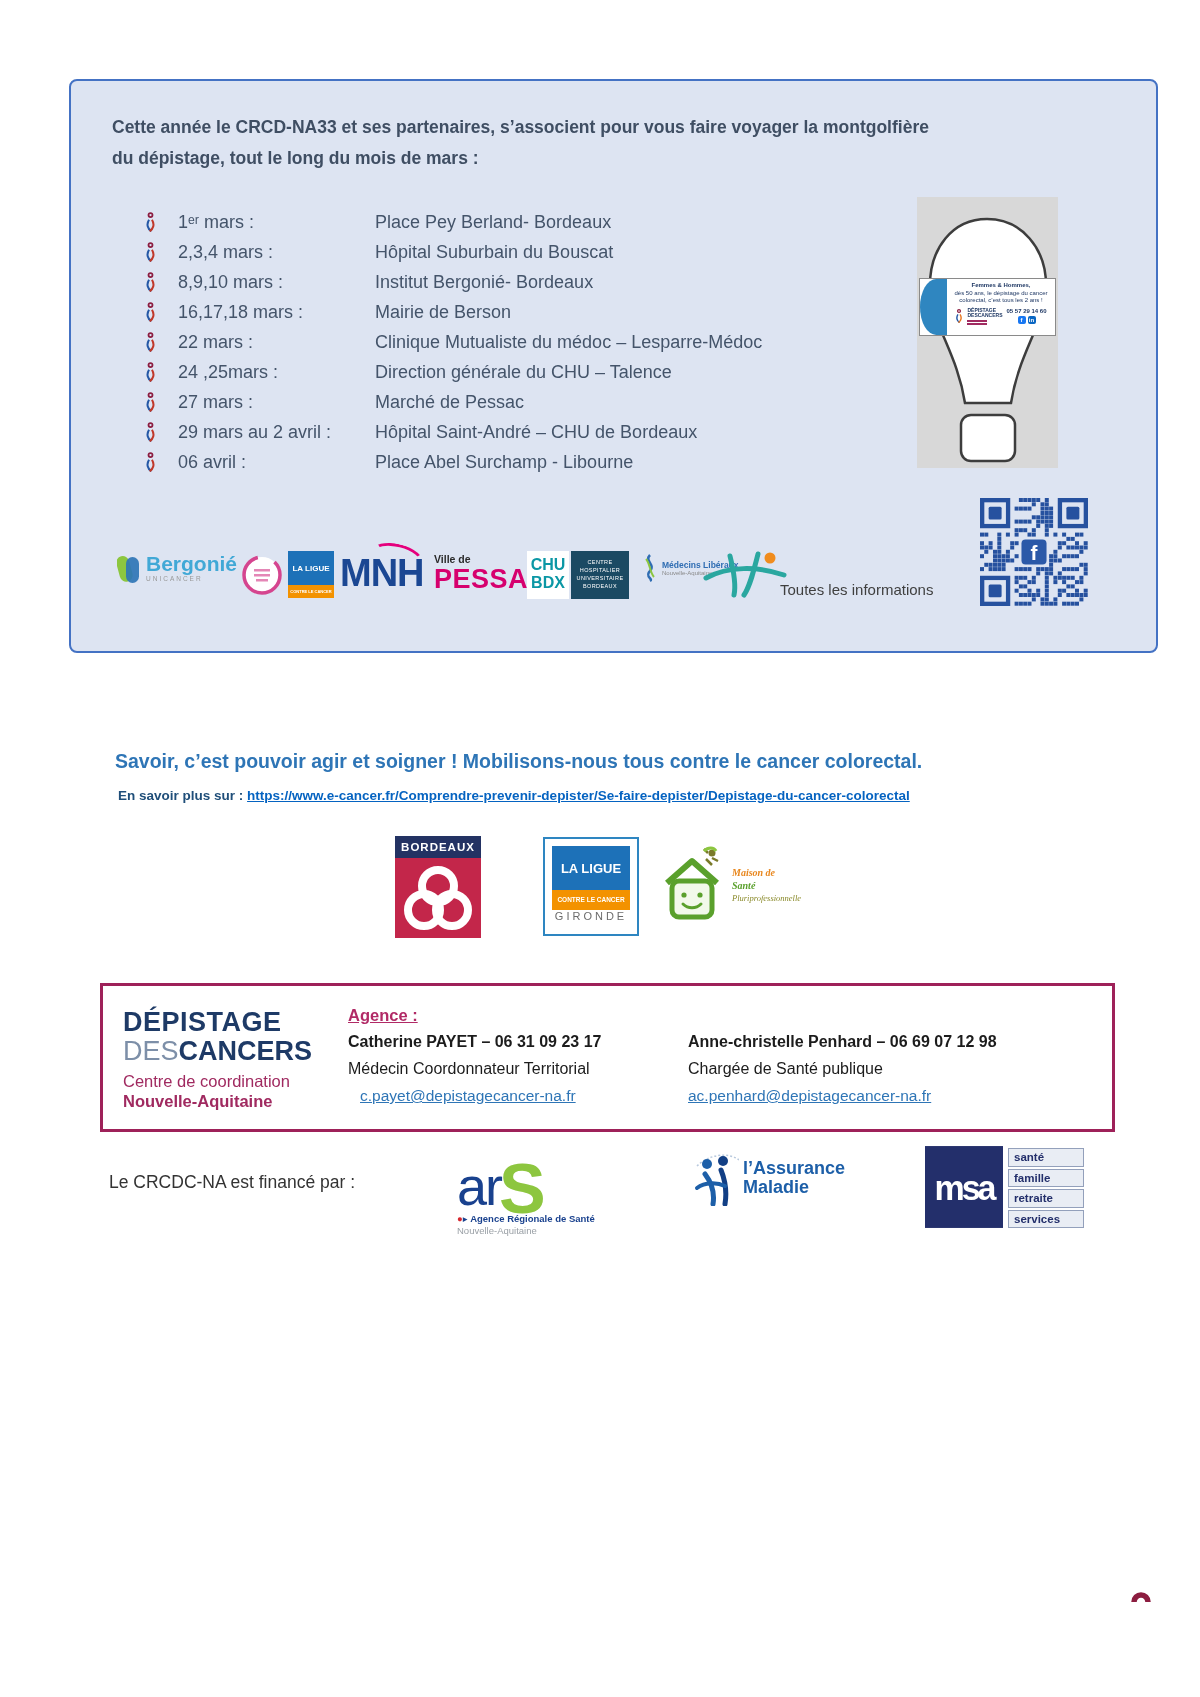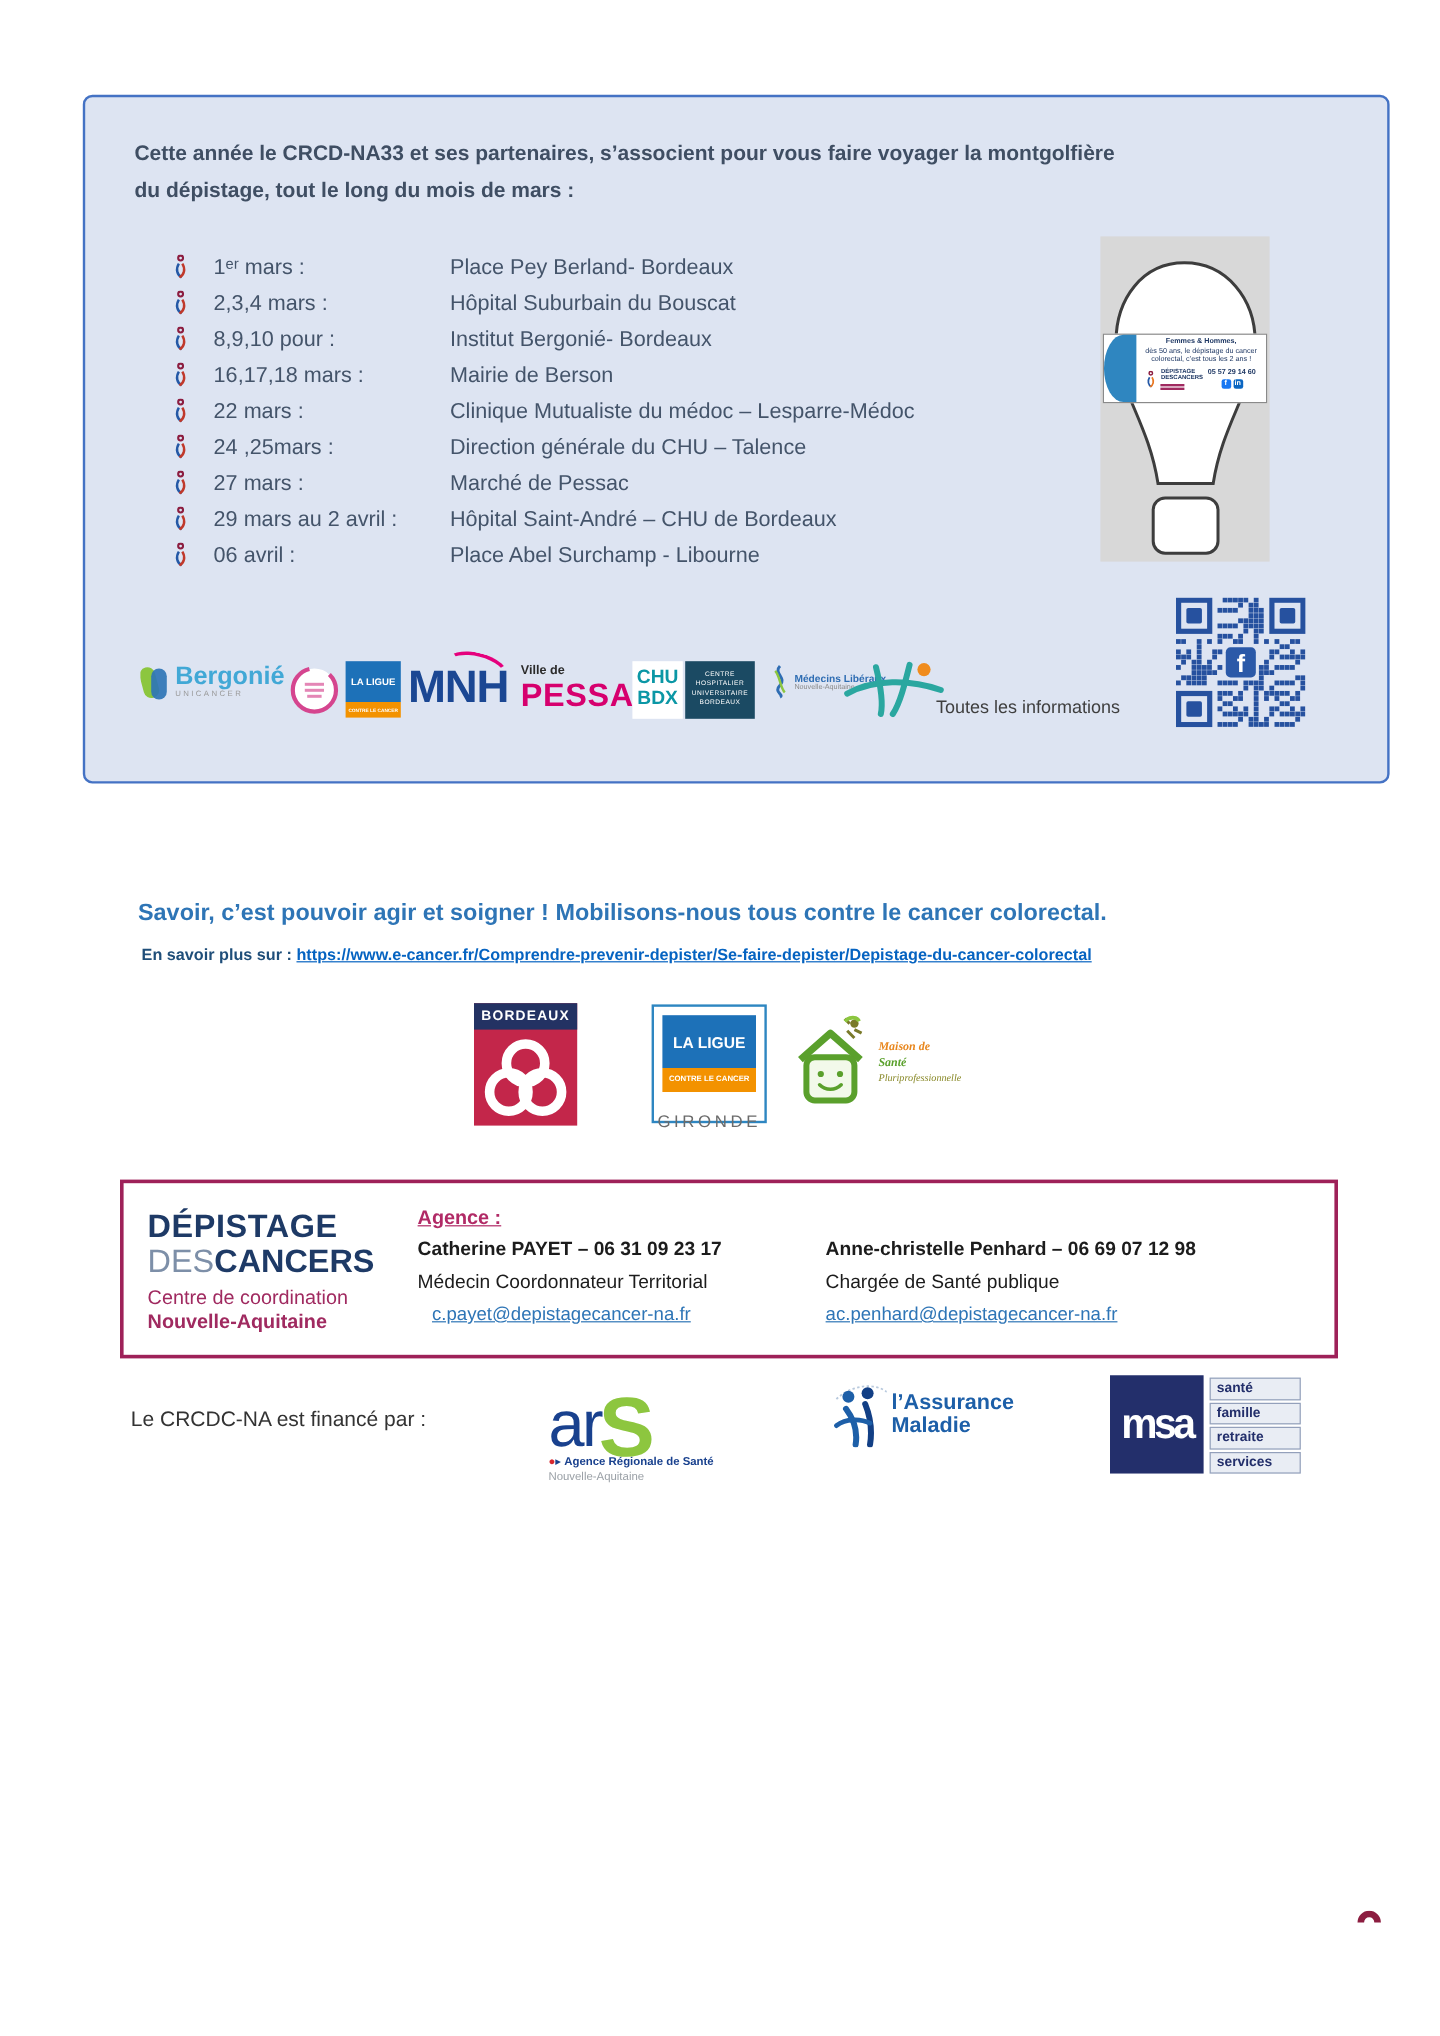--- a/index.html
+++ b/index.html
@@ -80,21 +80,21 @@
   
   .bordeaux{left:395px;top:836px;width:86px;height:102px;background:#c3264a}
   .bordeaux-band{background:#233263;color:#fff;font-size:11.5px;font-weight:bold;text-align:center;
                  letter-spacing:1px;height:22px;line-height:22px}
   .ligue-big{left:543px;top:837px;width:96px;height:99px;background:#fff;border:2px solid #2e86c1;
              padding-top:7px;text-align:center}
   .lb-blue{margin:0 auto;width:78px;height:44px;background:#1d71b8;color:#fff;font-size:13px;
            font-weight:800;display:flex;align-items:center;justify-content:center}
   .lb-orange{margin:0 auto;width:78px;height:20px;background:#f39200;color:#fff;font-size:6.5px;
              font-weight:bold;line-height:20px}
-  .lb-gironde{font-size:14px;color:#6b6b6b;letter-spacing:3px;margin-top:16px}
+  .lb-gironde{font-size:11px;color:#6b6b6b;letter-spacing:3px;margin-top:0}
   .msp{left:660px;top:845px;display:flex;gap:4px;align-items:center}
   .msp-txt{font-family:"Liberation Serif",serif;font-style:italic;line-height:13px}
   .msp-l1{font-size:10px;color:#e8871e;font-weight:bold}
   .msp-l2{font-size:10px;color:#5aa02c;font-weight:bold}
   .msp-l3{font-size:8.5px;color:#8a8a2a}
 
   
   .contact-box{left:100px;top:983px;width:1015px;height:149px;background:#fff;
                border:3px solid #9e2159}
   .org{left:123px;top:1008px;line-height:29px}
@@ -165,21 +165,21 @@
       <span class="s-loc">Hôpital Suburbain du Bouscat</span>
     </div>
     <div class="srow" style="top:60px">
       <span class="s-icon">
           <svg width="11" height="20" viewBox="0 0 38 68">
             <circle cx="19" cy="10" r="7" fill="none" stroke="#8c1d40" stroke-width="6"></circle>
             <path d="M14,26 C4,42 9,58 22,66" fill="none" stroke="#2458a6" stroke-width="7"></path>
             <path d="M24,26 C34,42 29,58 16,66" fill="none" stroke="#c0392b" stroke-width="7"></path>
           </svg>
         </span>
-      <span class="s-date">8,9,10 pour :</span>
+      <span class="s-date">8,9,10 mars :</span>
       <span class="s-loc">Institut Bergonié- Bordeaux</span>
     </div>
     <div class="srow" style="top:90px">
       <span class="s-icon">
           <svg width="11" height="20" viewBox="0 0 38 68">
             <circle cx="19" cy="10" r="7" fill="none" stroke="#8c1d40" stroke-width="6"></circle>
             <path d="M14,26 C4,42 9,58 22,66" fill="none" stroke="#2458a6" stroke-width="7"></path>
             <path d="M24,26 C34,42 29,58 16,66" fill="none" stroke="#c0392b" stroke-width="7"></path>
           </svg>
         </span>

